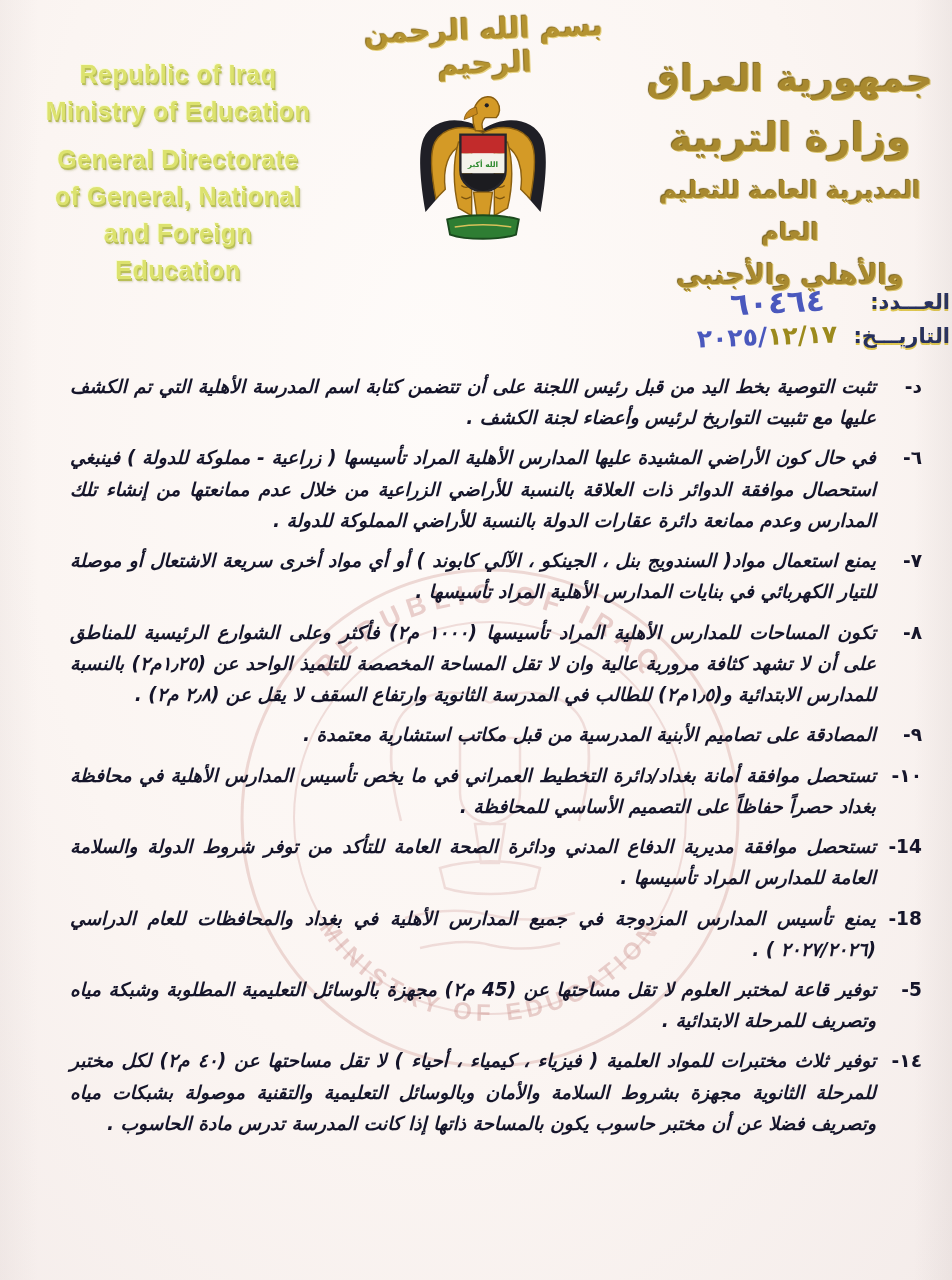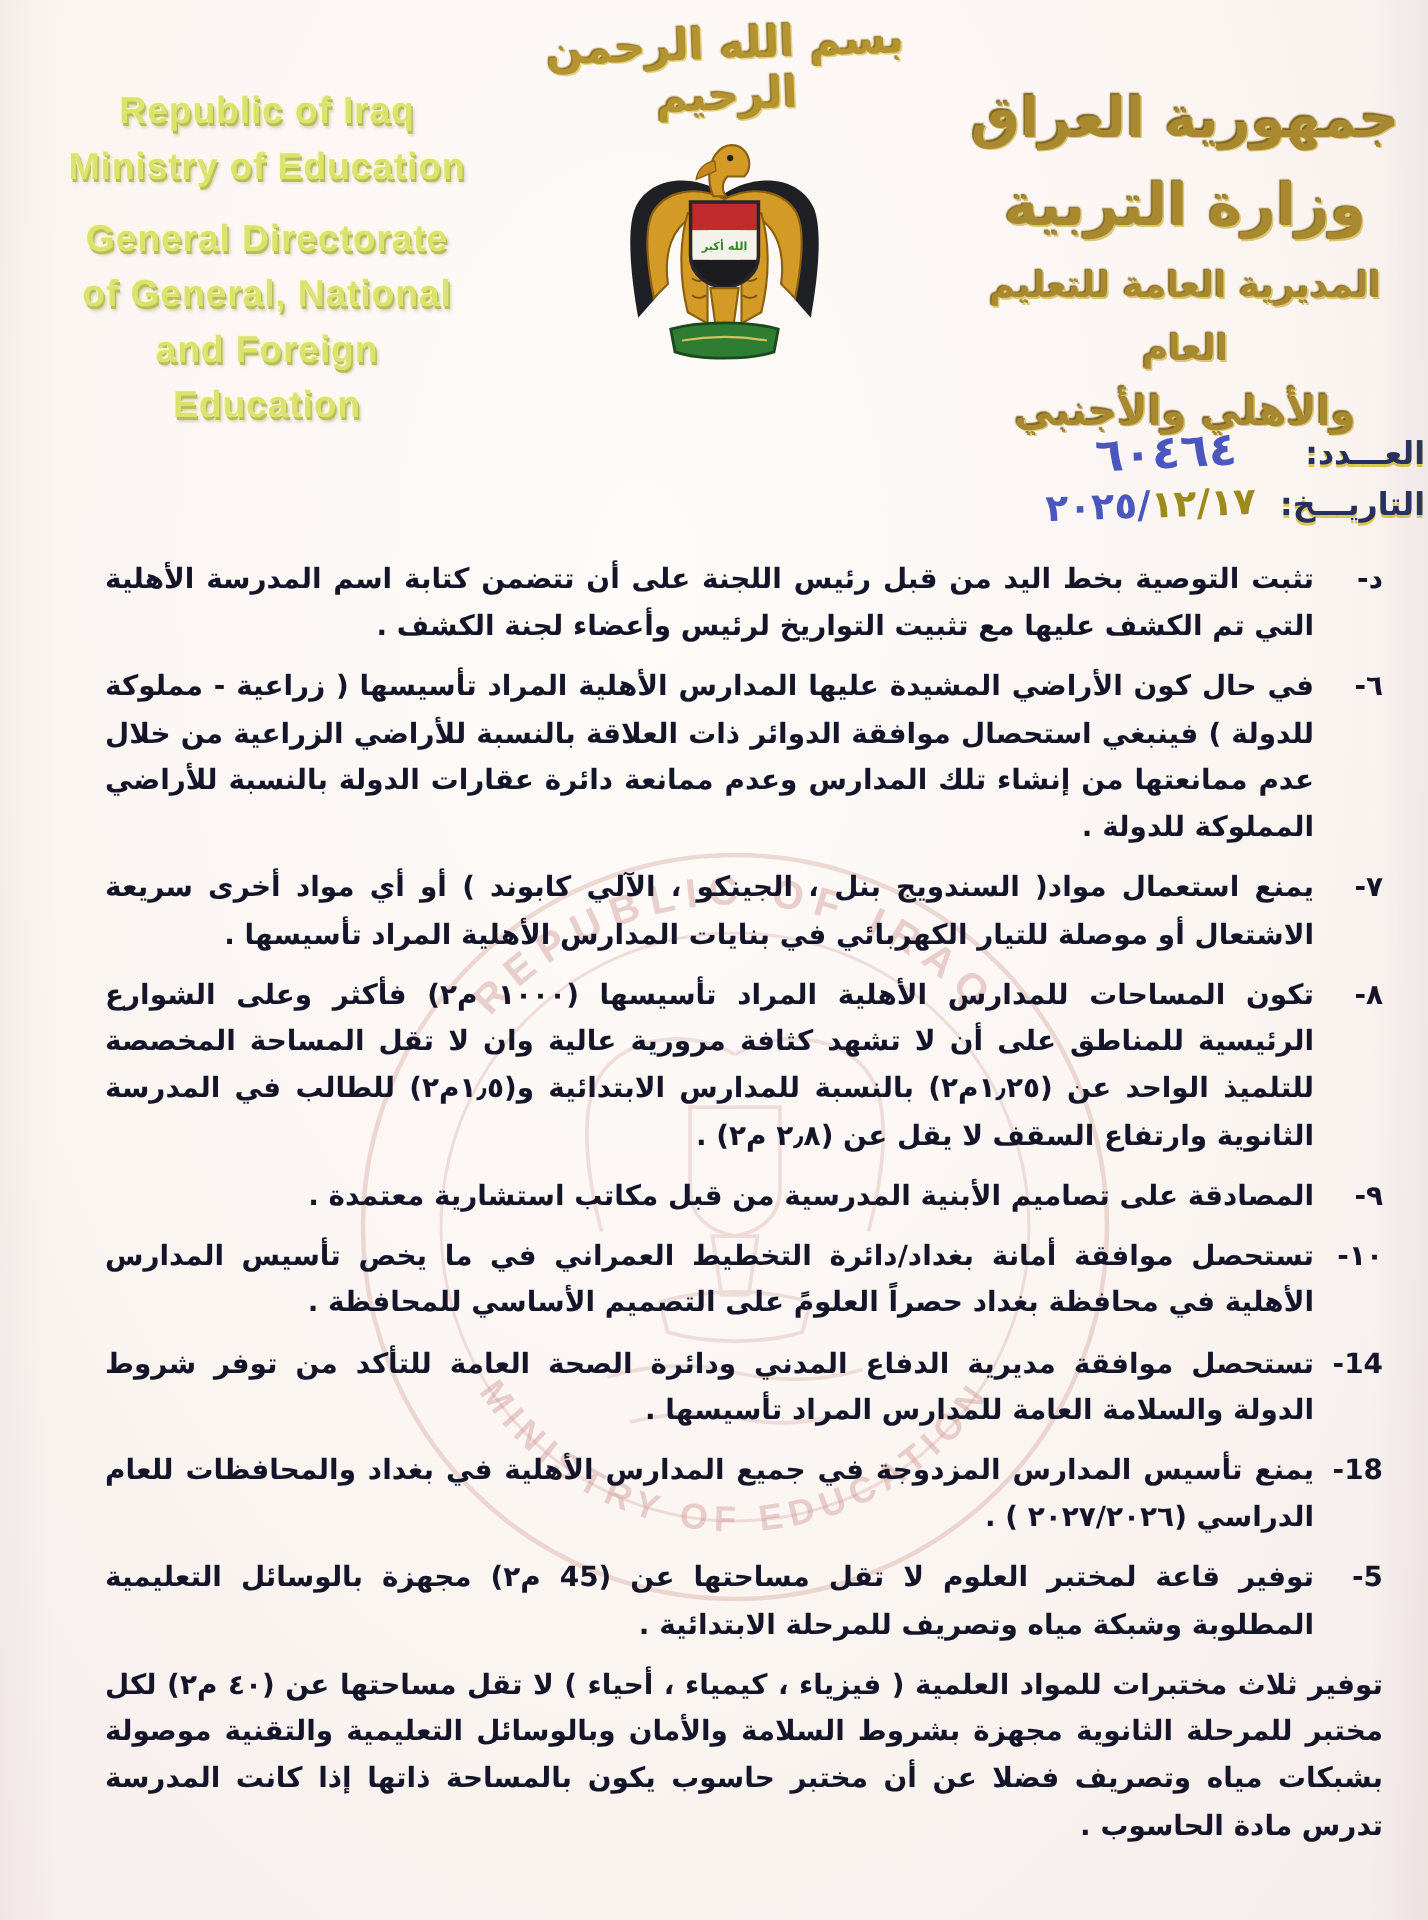--- a/index.html
+++ b/index.html
@@ -46,21 +46,21 @@
   .ref-date .dm{color:#9c8a1d;}
 
   
   .watermark{position:absolute;left:225px;top:553px;width:530px;height:530px;z-index:1;}
 
   
   .body-list{position:absolute;left:70px;top:371px;width:852px;z-index:2;direction:rtl;
         font-weight:bold;font-size:18.6px;line-height:1.68;color:#15152a;}
   .item{display:flex;margin-bottom:9px;}
   .marker{flex:0 0 46px;}
-  .itext{flex:1;text-align:justify;}
+  .itext{flex:1;text-align:justify;font-style:italic;}
 </style>
 </head>
 <body>
 
 <div class="page">
 
   <div class="letterhead-en">
     <div>Republic of Iraq</div>
     <div>Ministry of Education</div>
     <div class="gap">General Directorate</div>
@@ -163,32 +163,33 @@
     <div class="item">
       <span class="marker">٨-</span>
       <span class="itext">تكون المساحات للمدارس الأهلية المراد تأسيسها (١٠٠٠ م٢) فأكثر وعلى الشوارع الرئيسية للمناطق على أن لا تشهد كثافة مرورية عالية وان لا تقل المساحة المخصصة للتلميذ الواحد عن (١٫٢٥م٢) بالنسبة للمدارس الابتدائية و(١٫٥م٢) للطالب في المدرسة الثانوية وارتفاع السقف لا يقل عن (٢٫٨ م٢) .</span>
     </div>
     <div class="item">
       <span class="marker">٩-</span>
       <span class="itext">المصادقة على تصاميم الأبنية المدرسية من قبل مكاتب استشارية معتمدة .</span>
     </div>
     <div class="item">
       <span class="marker">١٠-</span>
-      <span class="itext">تستحصل موافقة أمانة بغداد/دائرة التخطيط العمراني في ما يخص تأسيس المدارس الأهلية في محافظة بغداد حصراً العلومً على التصميم الأساسي للمحافظة .</span>
+      <span class="itext">تستحصل موافقة أمانة بغداد/دائرة التخطيط العمراني في ما يخص تأسيس المدارس الأهلية في محافظة بغداد حصراً حفاظاً على التصميم الأساسي للمحافظة .</span>
     </div>
     <div class="item">
       <span class="marker">14-</span>
       <span class="itext">تستحصل موافقة مديرية الدفاع المدني ودائرة الصحة العامة للتأكد من توفر شروط الدولة والسلامة العامة للمدارس المراد تأسيسها .</span>
     </div>
     <div class="item">
       <span class="marker">18-</span>
       <span class="itext">يمنع تأسيس المدارس المزدوجة في جميع المدارس الأهلية في بغداد والمحافظات للعام الدراسي (٢٠٢٧/٢٠٢٦ ) .</span>
     </div>
     <div class="item">
       <span class="marker">5-</span>
       <span class="itext">توفير قاعة لمختبر العلوم لا تقل مساحتها عن (45 م٢) مجهزة بالوسائل التعليمية المطلوبة وشبكة مياه وتصريف للمرحلة الابتدائية .</span>
     </div>
     <div class="item">
+      <span class="marker">١٤-</span>
       <span class="itext">توفير ثلاث مختبرات للمواد العلمية ( فيزياء ، كيمياء ، أحياء ) لا تقل مساحتها عن (٤٠ م٢) لكل مختبر للمرحلة الثانوية مجهزة بشروط السلامة والأمان وبالوسائل التعليمية والتقنية موصولة بشبكات مياه وتصريف فضلا عن أن مختبر حاسوب يكون بالمساحة ذاتها إذا كانت المدرسة تدرس مادة الحاسوب .</span>
     </div>
   </div>
 
 </div>
 
 </body></html>

